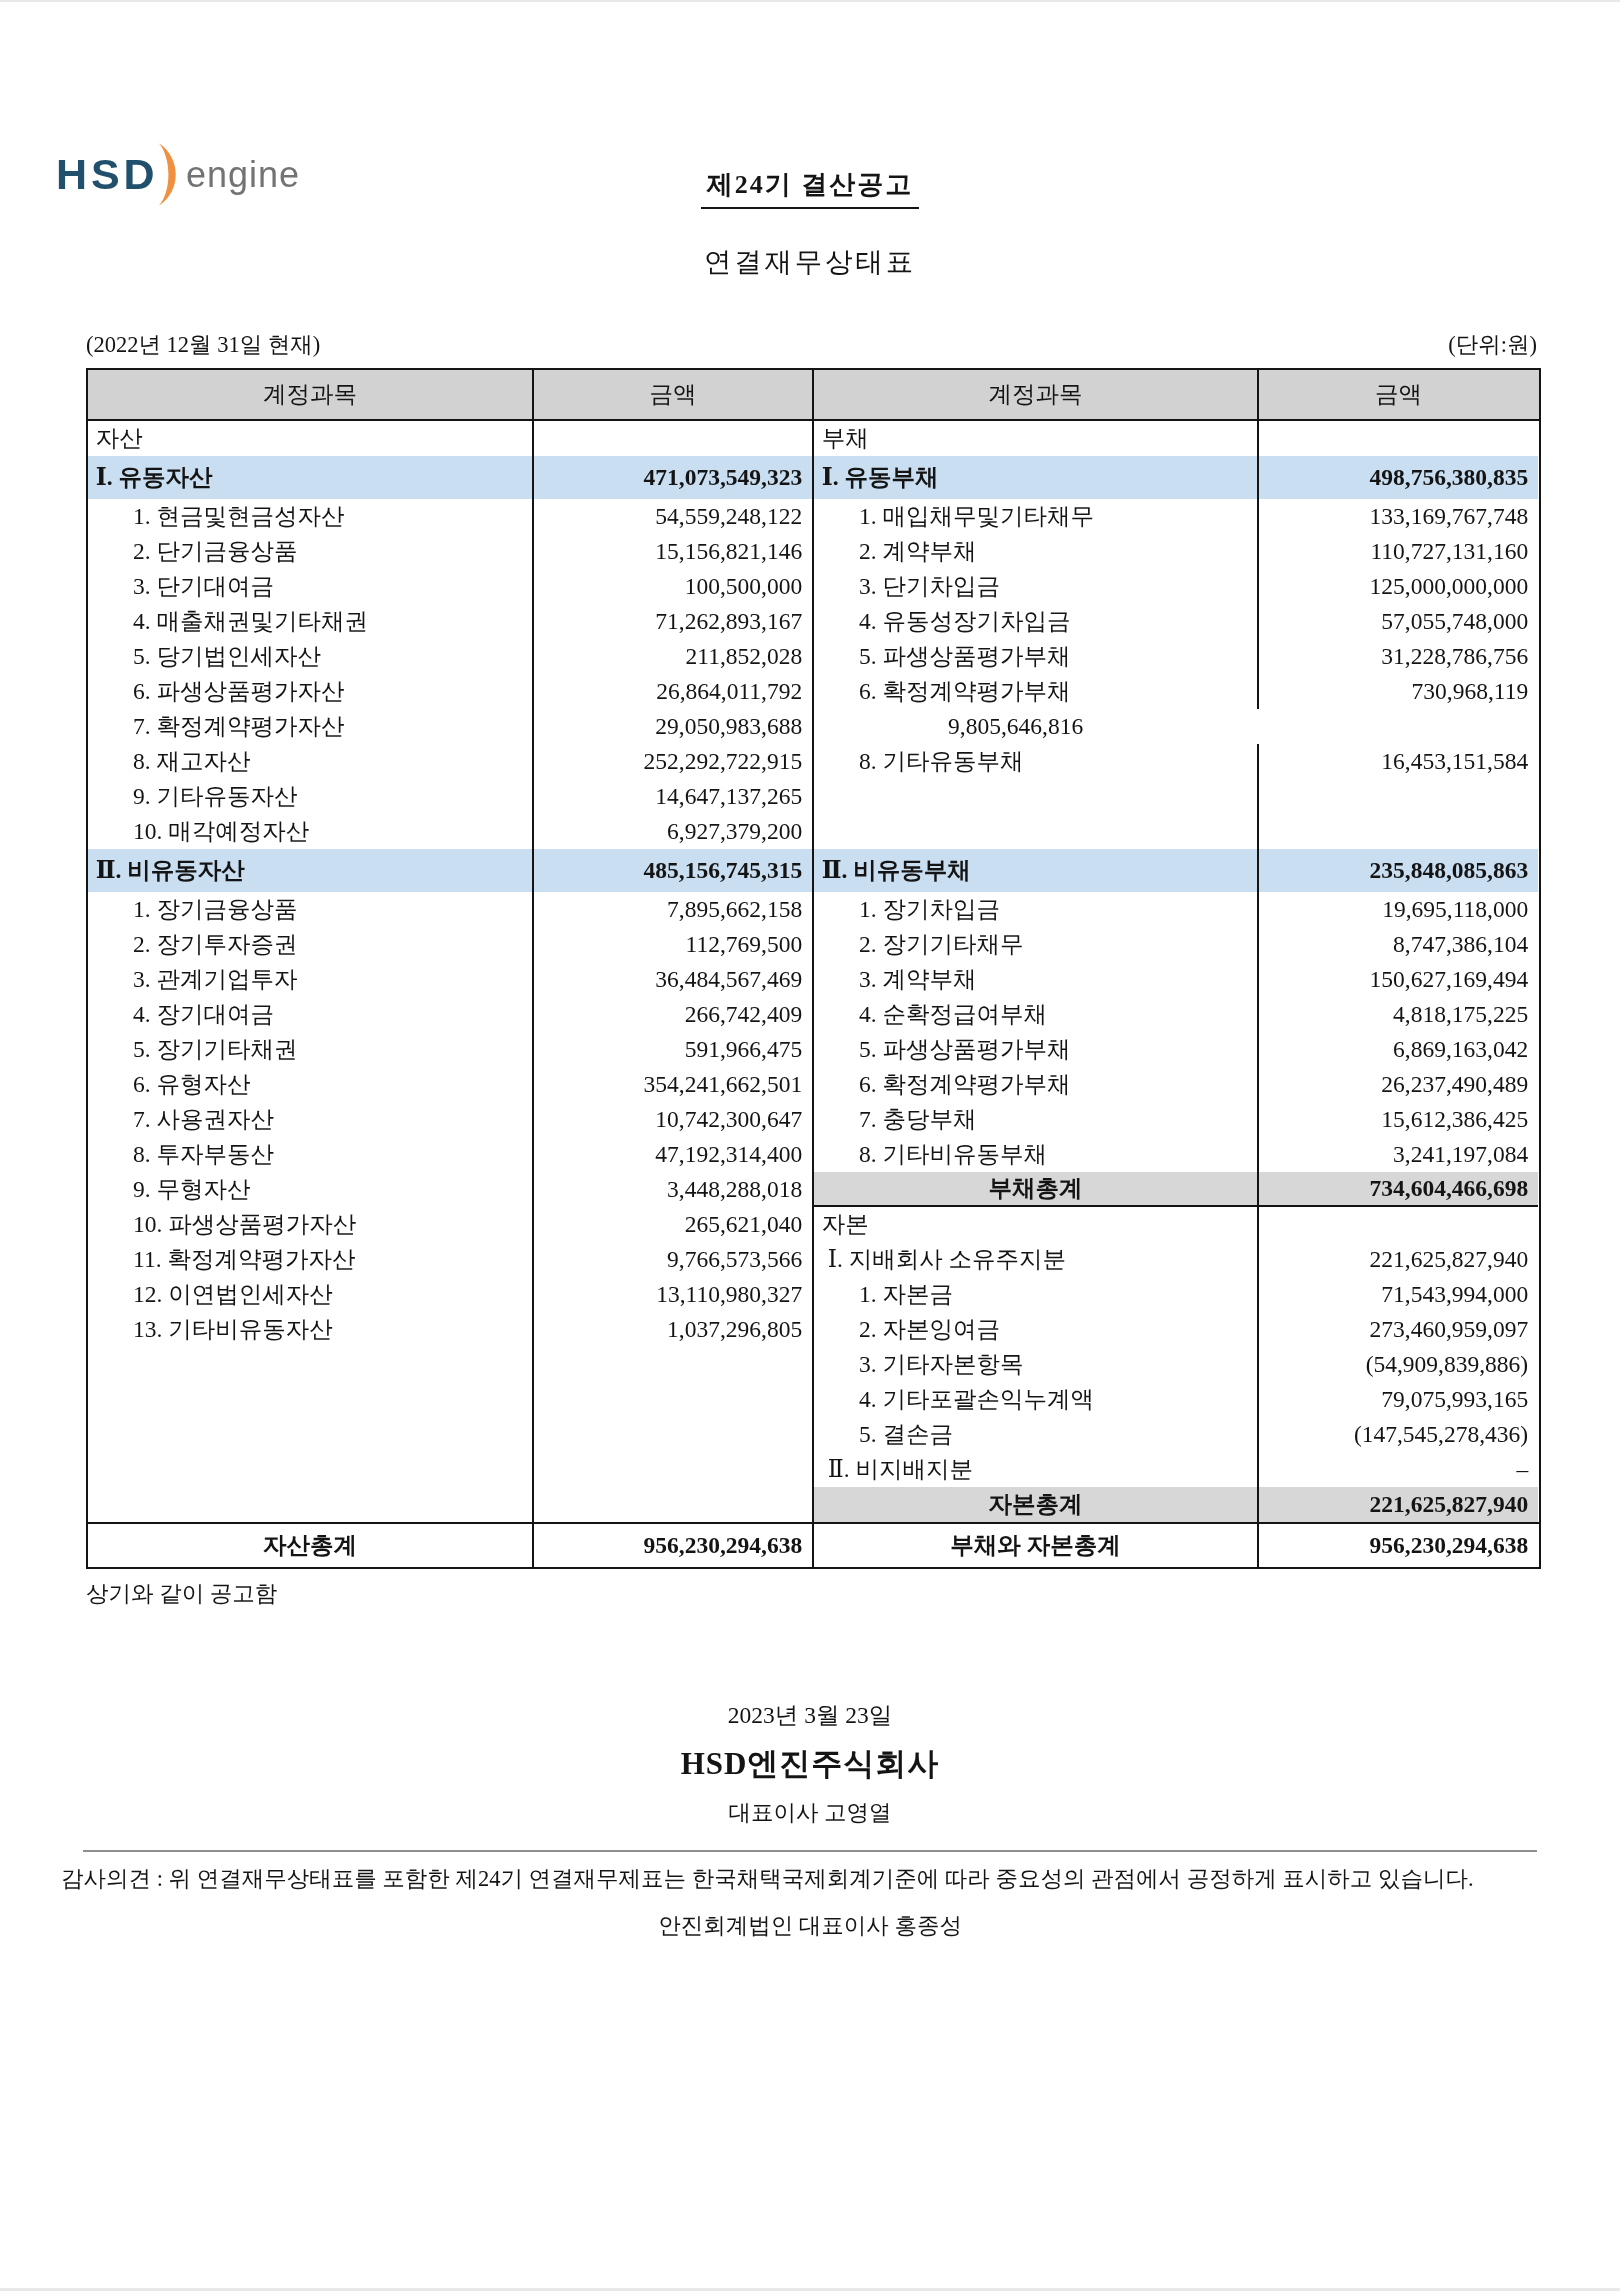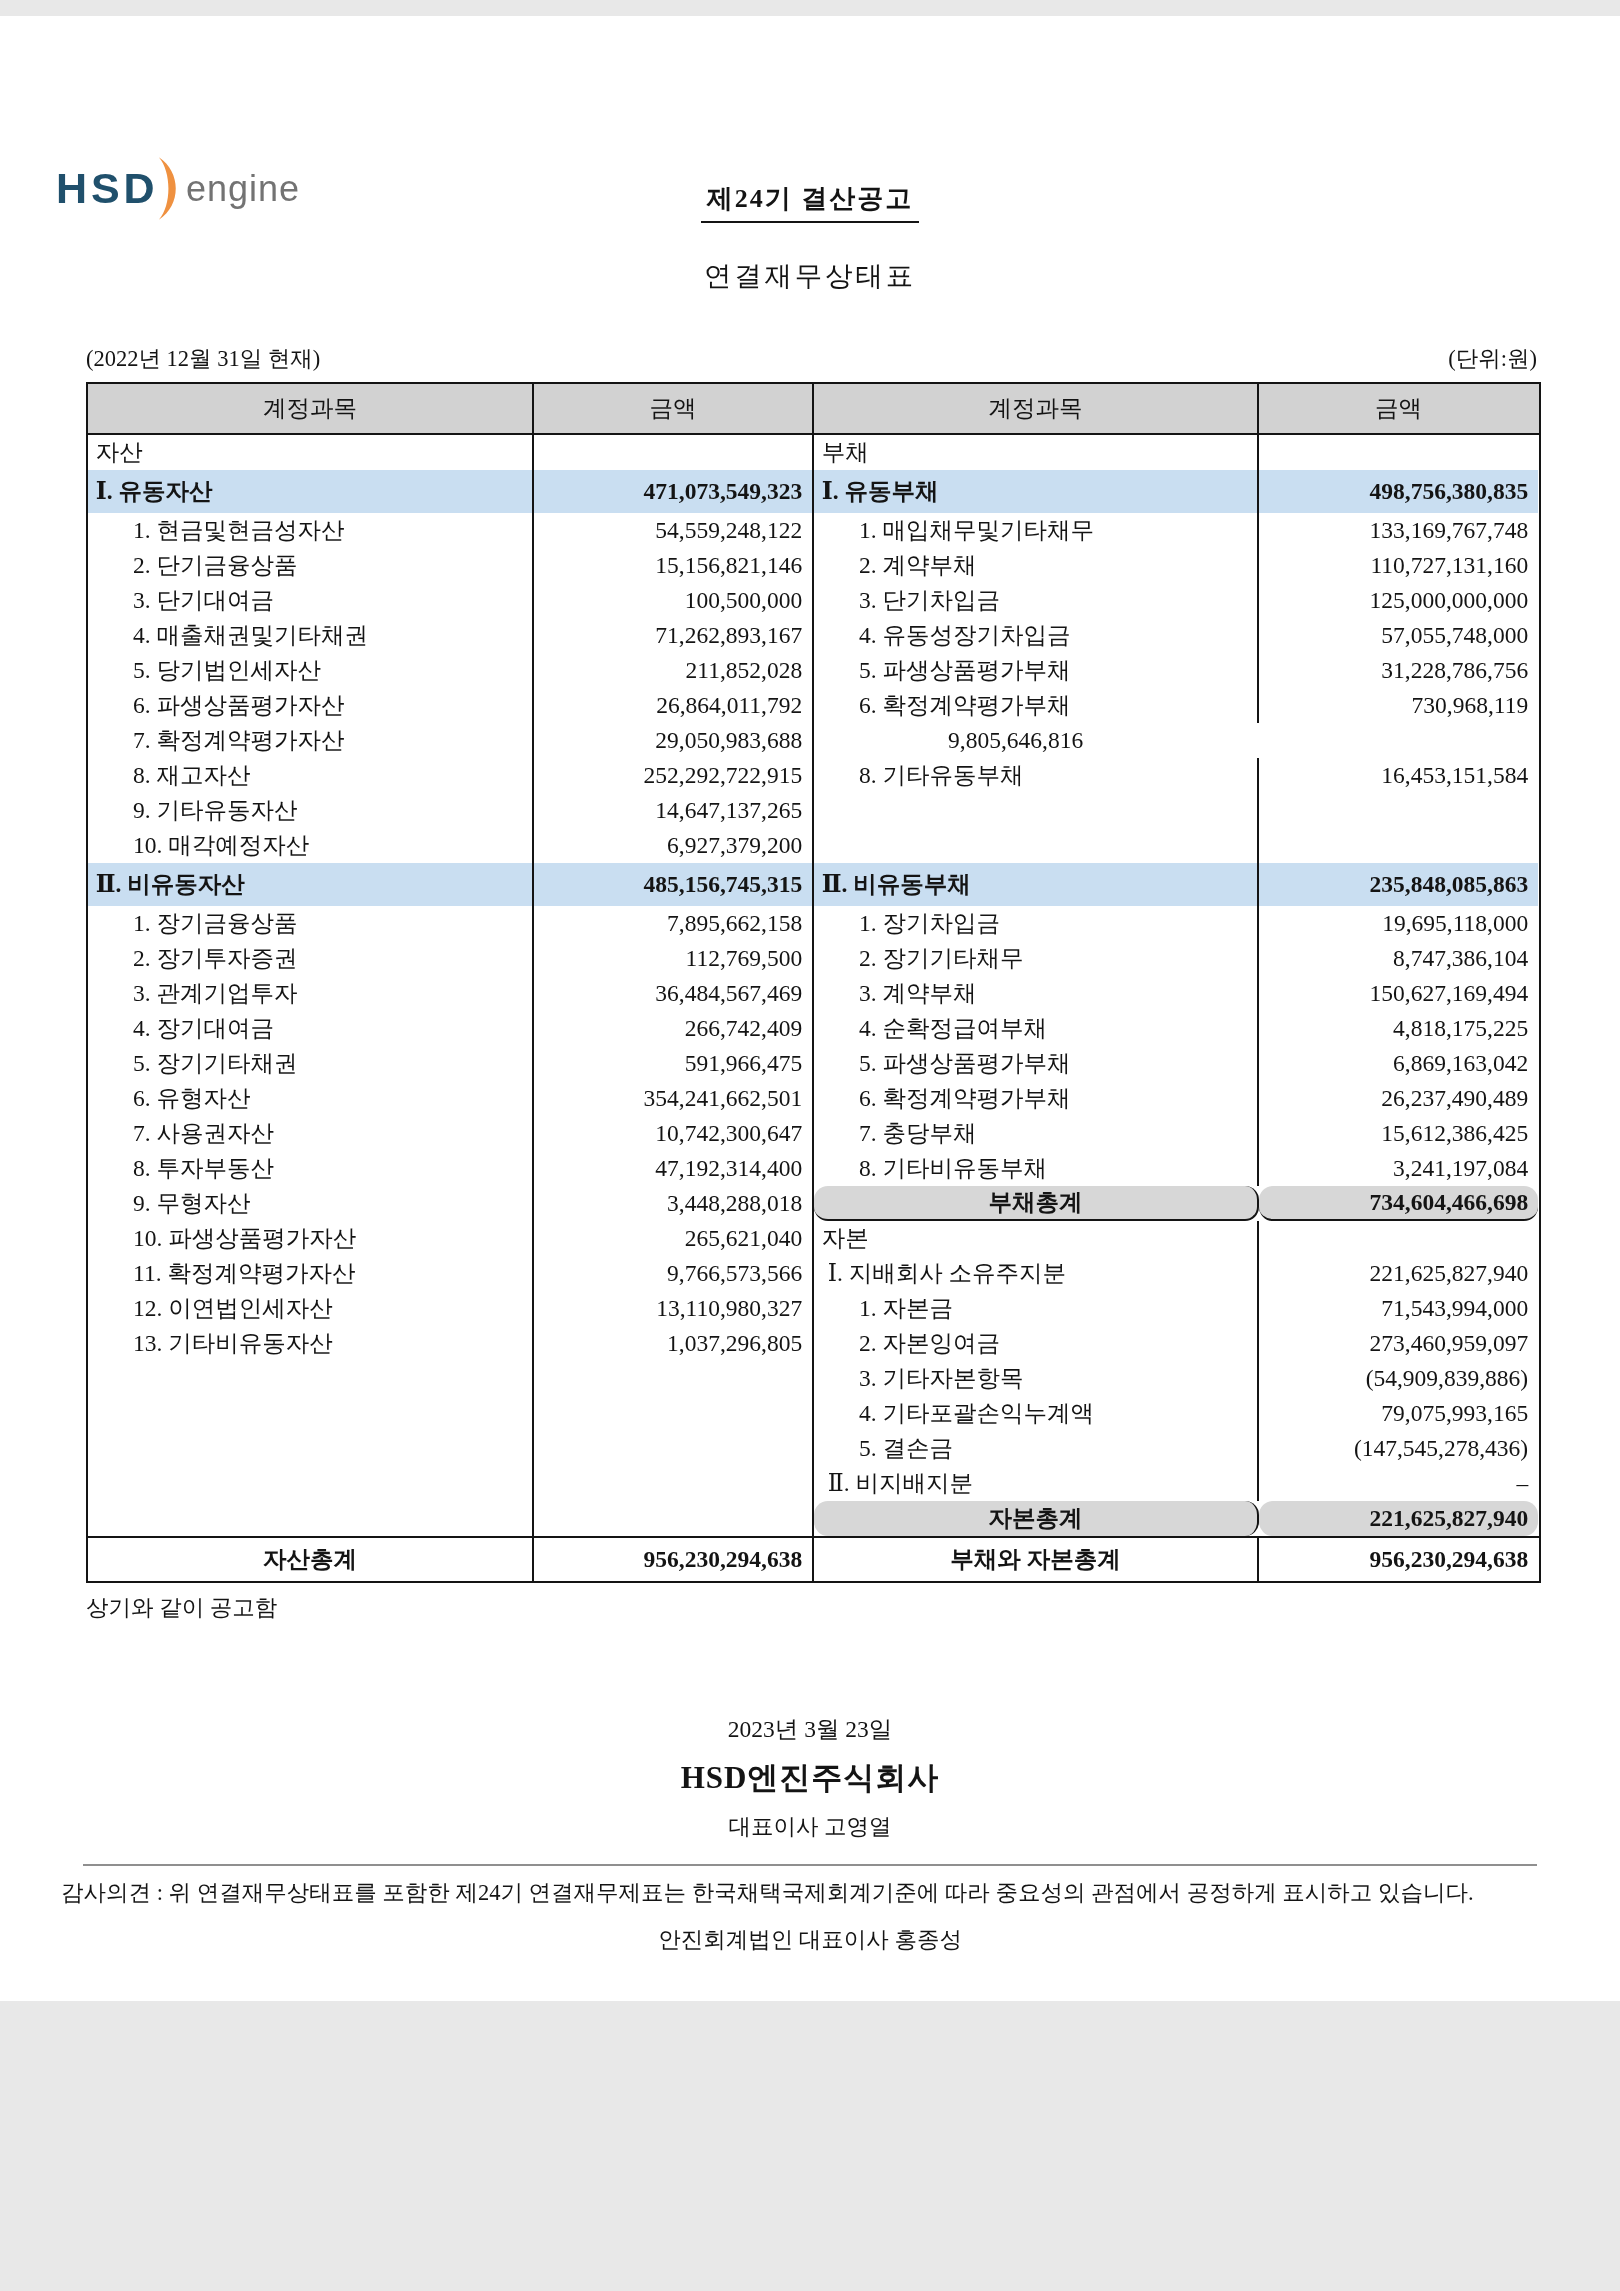--- a/index.html
+++ b/index.html
@@ -1,19 +1,19 @@
 <!DOCTYPE html>
 <html><head>
 <meta charset="utf-8">
 <style>
   html,body{margin:0;padding:0;background:#e8e8e8;}
   .page{
     position:relative;
-    width:1620px;height:1985px;
-    margin:16px auto;
+    width:1620px;height:2286px;
+    margin:2px auto;
     background:#ffffff;
     font-family:"Liberation Serif","DejaVu Serif",serif;
     color:#141414;
     overflow:hidden;
   }
   
   .logo{position:absolute;left:56px;top:140px;display:flex;align-items:center;}
   .logo .hsd{
     font-family:"Liberation Sans","DejaVu Sans",sans-serif;
     font-weight:800;font-size:43px;letter-spacing:3.9px;
@@ -48,21 +48,21 @@
   .c3{width:445px;border-right:2px solid #141414;}
   .c4{width:279px;}
   .hcell{justify-content:center;}
   .lab{justify-content:flex-start;padding-left:45px;}
   .num{justify-content:flex-end;padding-right:9.8px;font-variant-numeric:tabular-nums;}
   .ty-group.lab{padding-left:7.8px;}
   .ty-section.lab{padding-left:7.8px;}
   .ty-sub.lab{padding-left:13.7px;}
   .ty-total.lab,.ty-grand.lab{justify-content:center;padding-left:0;}
   .ty-section{background:#c9def1;font-weight:700;}
-  .ty-total{background:#d7d7d7;font-weight:700;border-radius:14px;}
+  .ty-total{background:#d7d7d7;font-weight:700;}
   .ty-grand{font-weight:700;}
   .rule-below{border-bottom:2px solid #141414;}
   
   .notice{font-size:22.5px;margin-top:9.8px;}
   .sign-date{text-align:center;font-size:23.5px;margin-top:90px;}
   .sign-company{text-align:center;font-size:31px;font-weight:700;margin-top:11.8px;letter-spacing:1px;}
   .sign-ceo{text-align:center;font-size:22.5px;margin-top:11.8px;}
   .divider{border:none;border-top:2px solid #8f8f8f;margin:21.6px 83px 0 83px;}
   .audit{font-size:22.5px;margin:11.8px 59px 0 61px;}
   .auditor{text-align:center;font-size:22.5px;margin-top:15.7px;}

